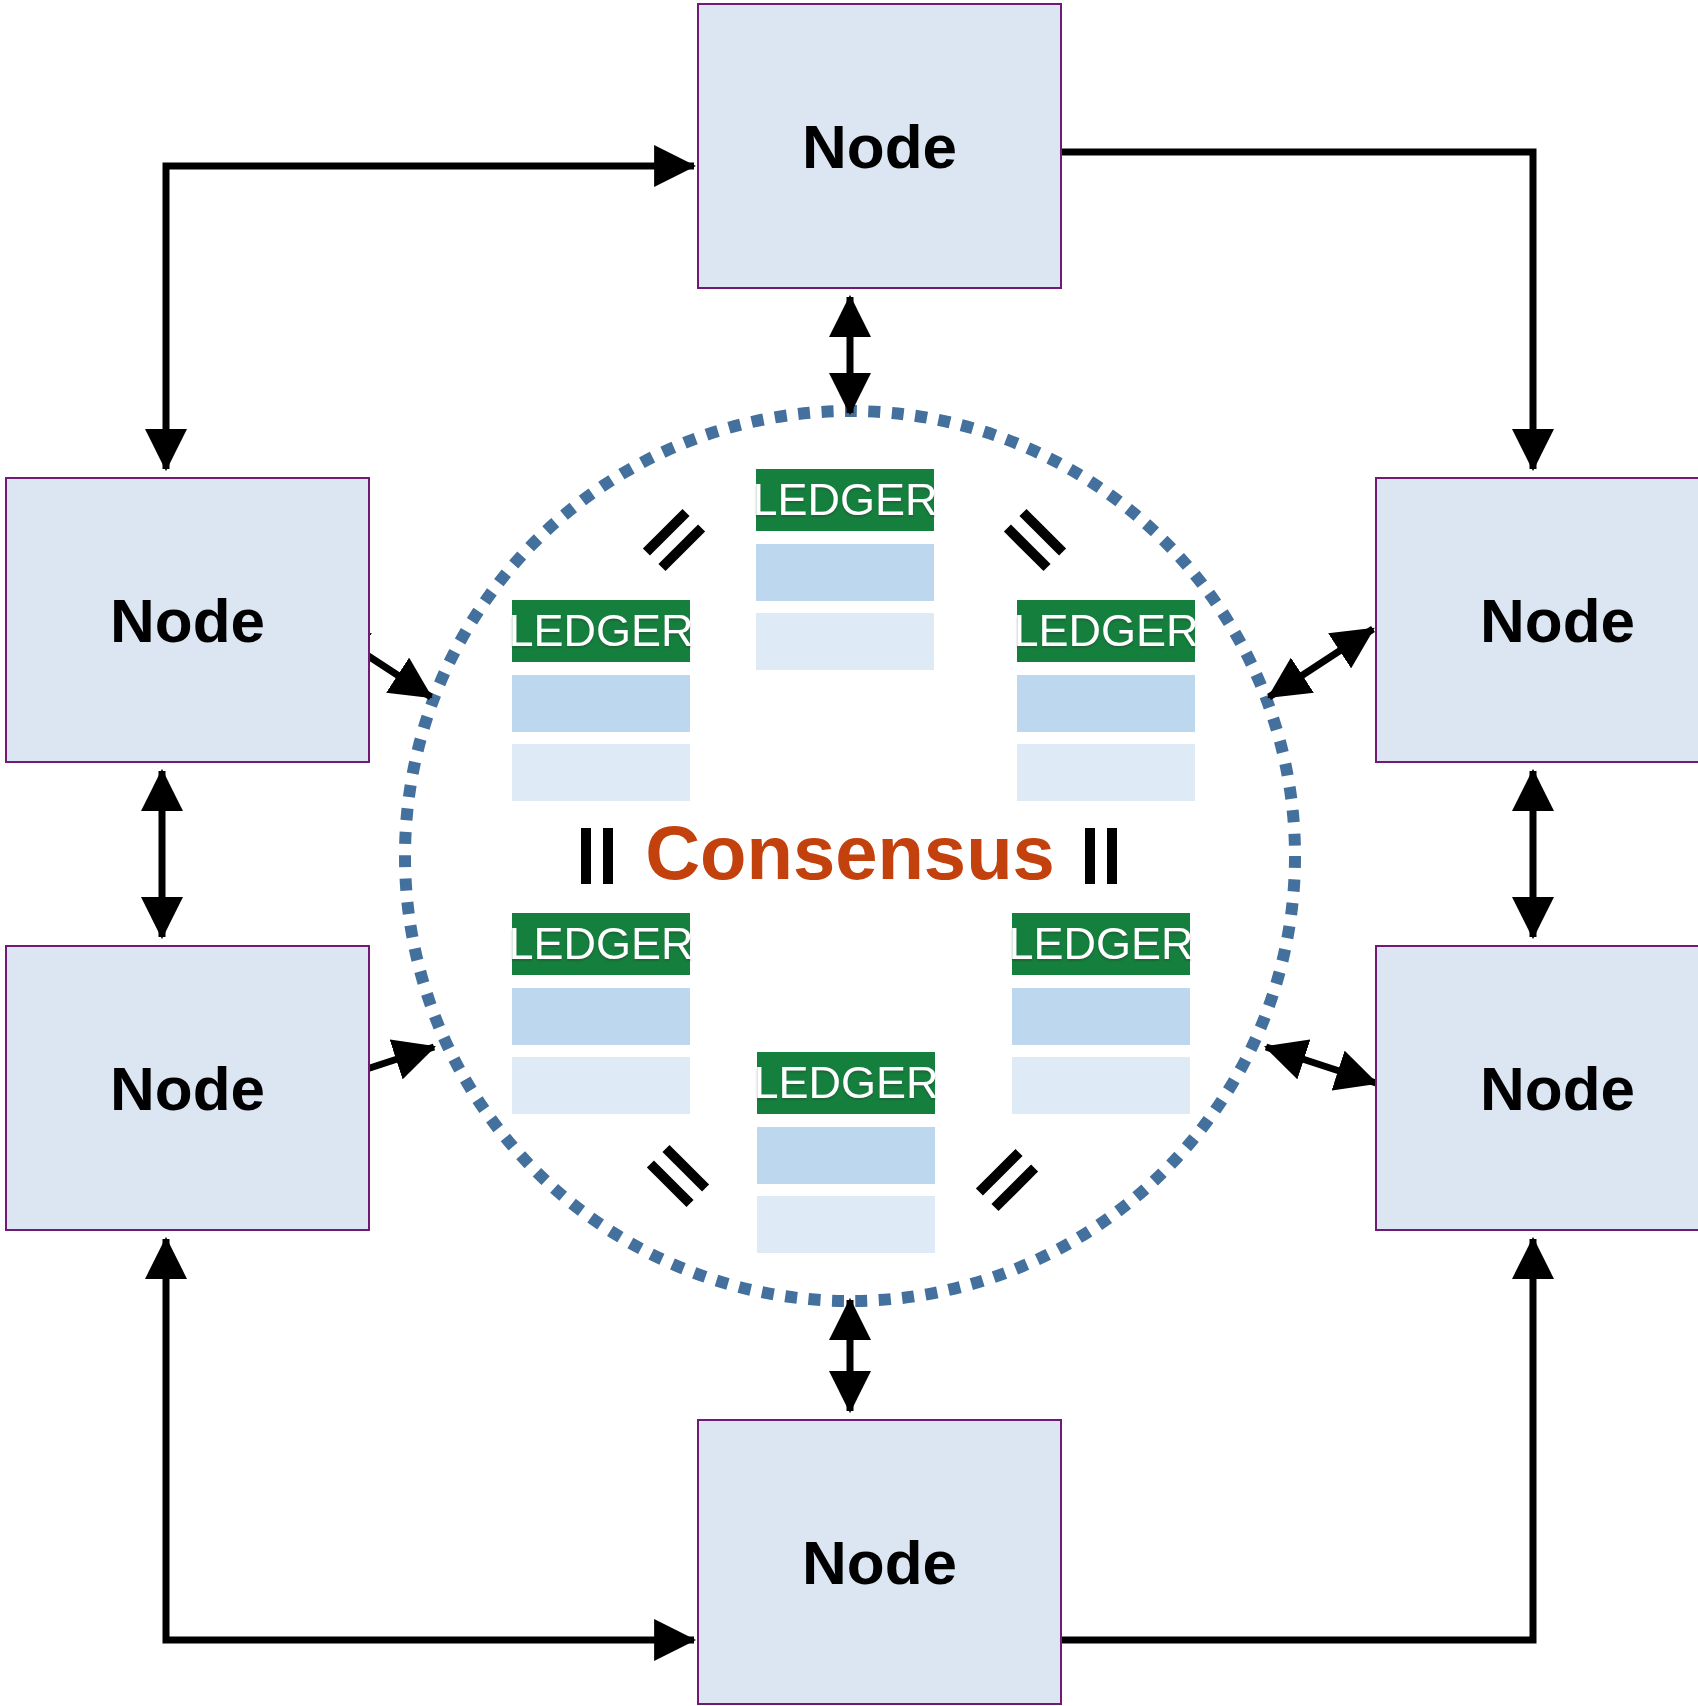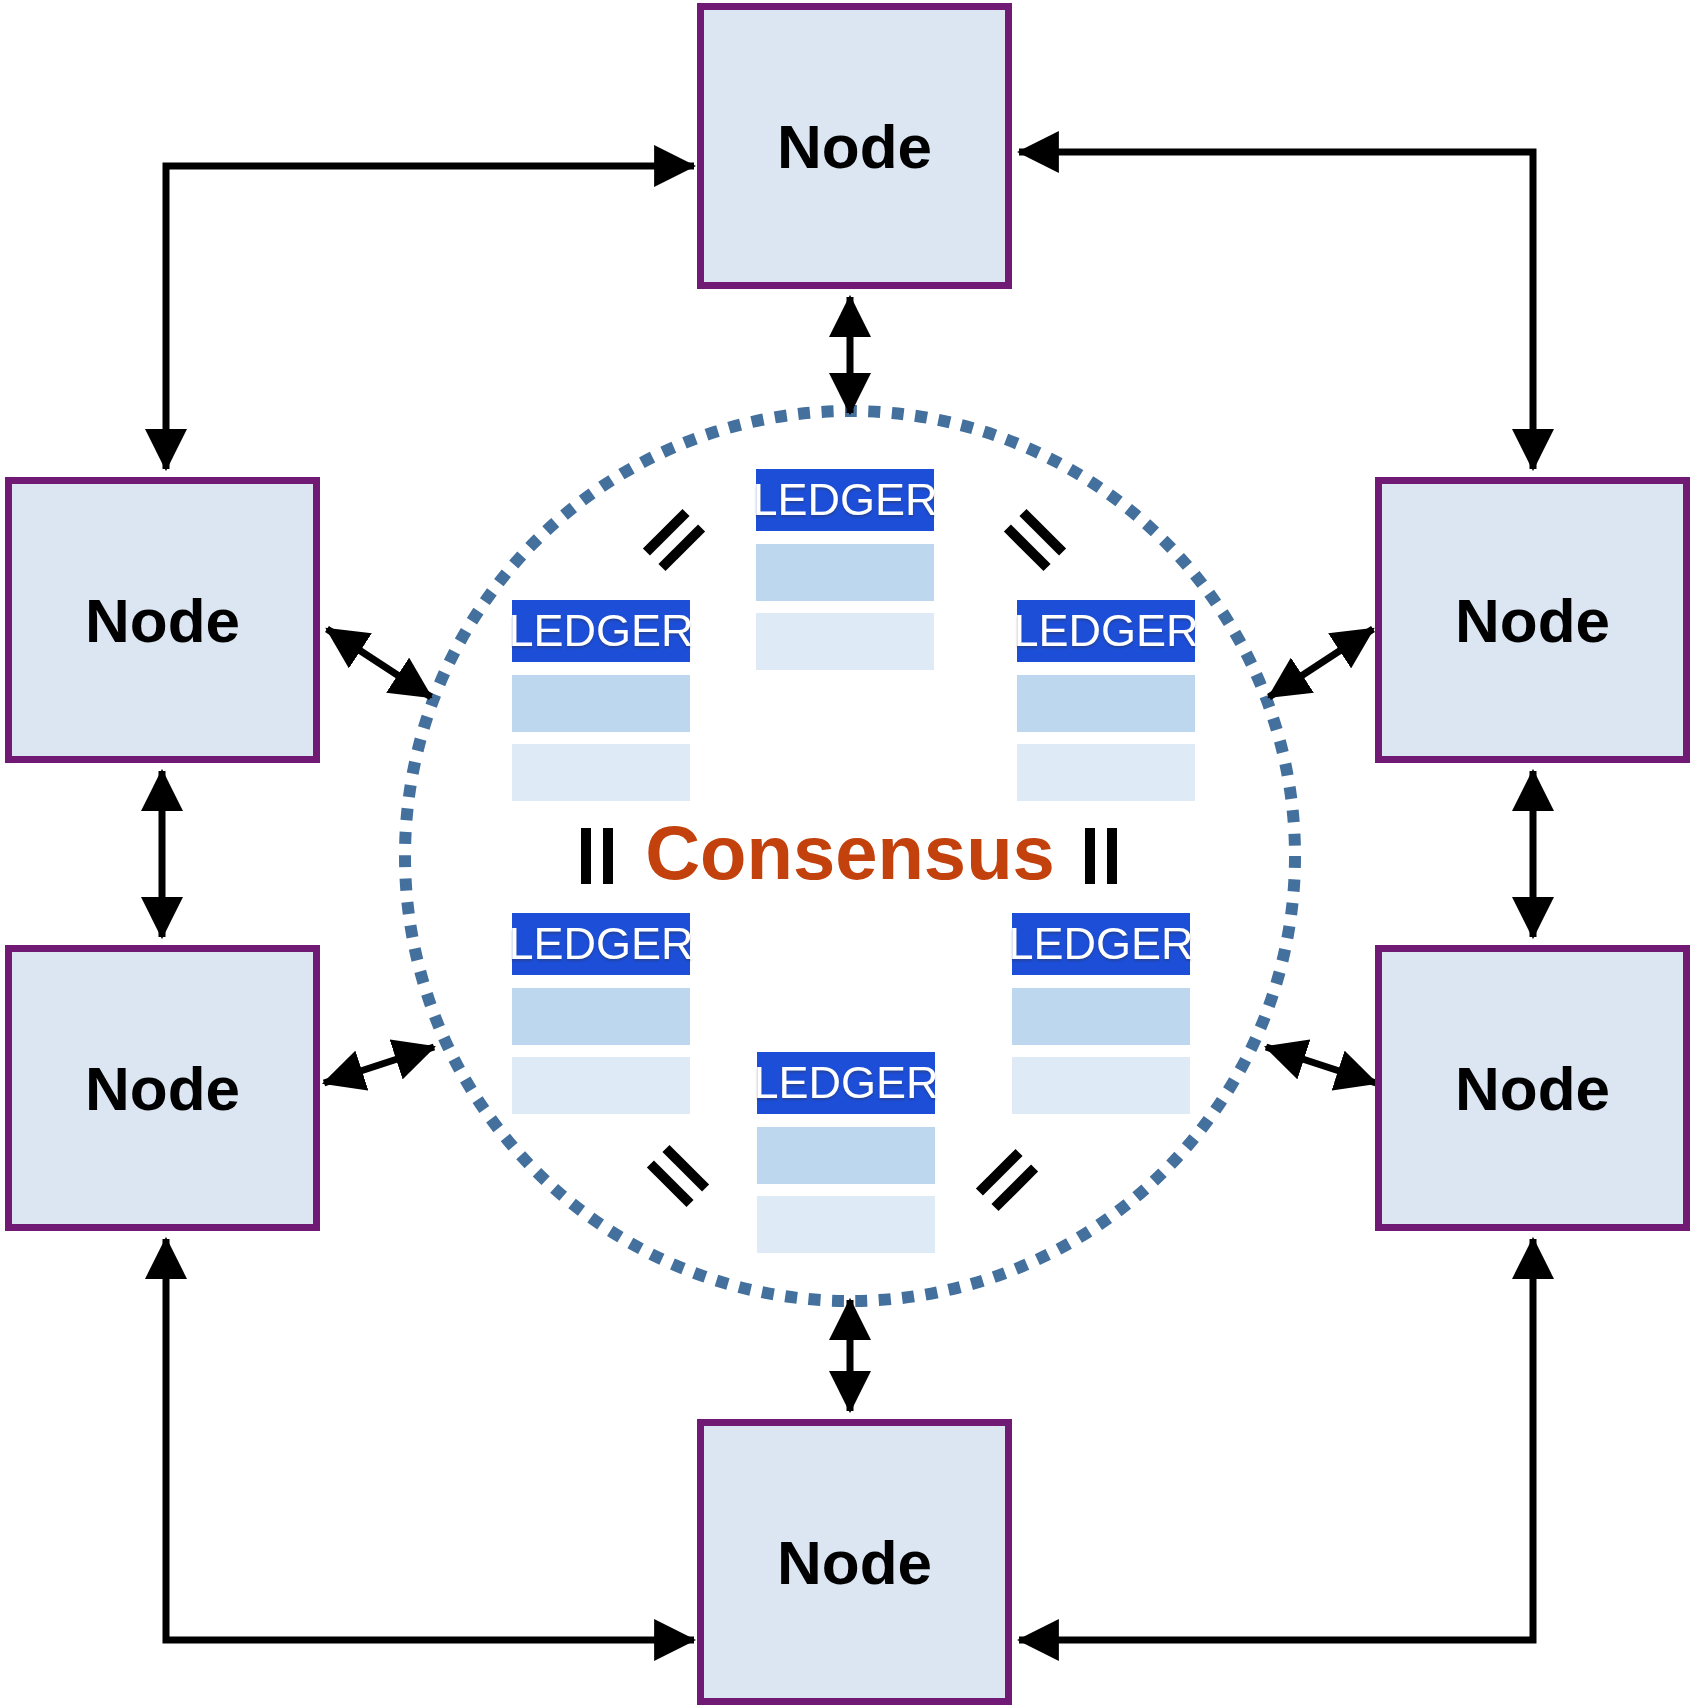--- a/index.html
+++ b/index.html
@@ -8,40 +8,40 @@
     width:1698px;height:1706px;
     background:#ffffff;
     font-family:"Liberation Sans", sans-serif;
     overflow:hidden;
   }
   #connector-layer{position:absolute;left:0;top:0;width:1698px;height:1706px;}
 
   
   .node{
     position:absolute;
-    width:315px;height:286px;
+    width:365px;height:286px;
     box-sizing:border-box;
     background:#dce6f2;
-    border:7px solid #701a75;
+    border:2px solid #701a75;
     display:flex;align-items:center;justify-content:center;
   }
   .node-label{
     font-weight:bold;font-size:62px;color:#000000;letter-spacing:0px;
   }
   .node--top{left:697px;top:3px;}
   .node--left-upper{left:5px;top:477px;}
   .node--right-upper{left:1375px;top:477px;}
   .node--left-lower{left:5px;top:945px;}
   .node--right-lower{left:1375px;top:945px;}
   .node--bottom{left:697px;top:1419px;}
 
   
   .ledger{position:absolute;width:178px;}
   .ledger-header{
-    height:62px;background:#1d4ed8;margin-bottom:13px;
+    height:62px;background:#15803d;margin-bottom:13px;
     display:flex;align-items:center;justify-content:center;
     color:#ffffff;font-size:45px;font-weight:400;
     text-shadow:0 2px 2px rgba(50,50,50,0.35);
   }
   .ledger-row{height:57px;margin-bottom:12px;}
   .row-med{background:#bdd7ee;}
   .row-light{background:#deeaf6;}
   .ledger--top{left:756px;top:469px;}
   .ledger--left{left:512px;top:600px;}
   .ledger--right{left:1017px;top:600px;}

